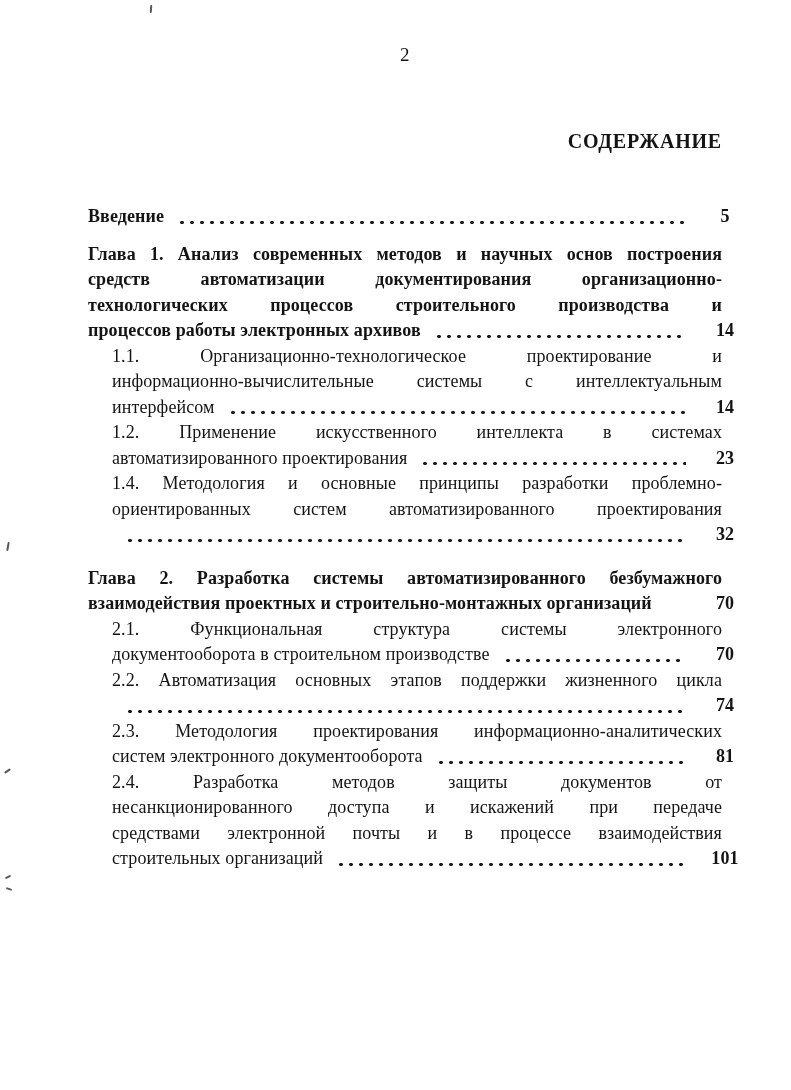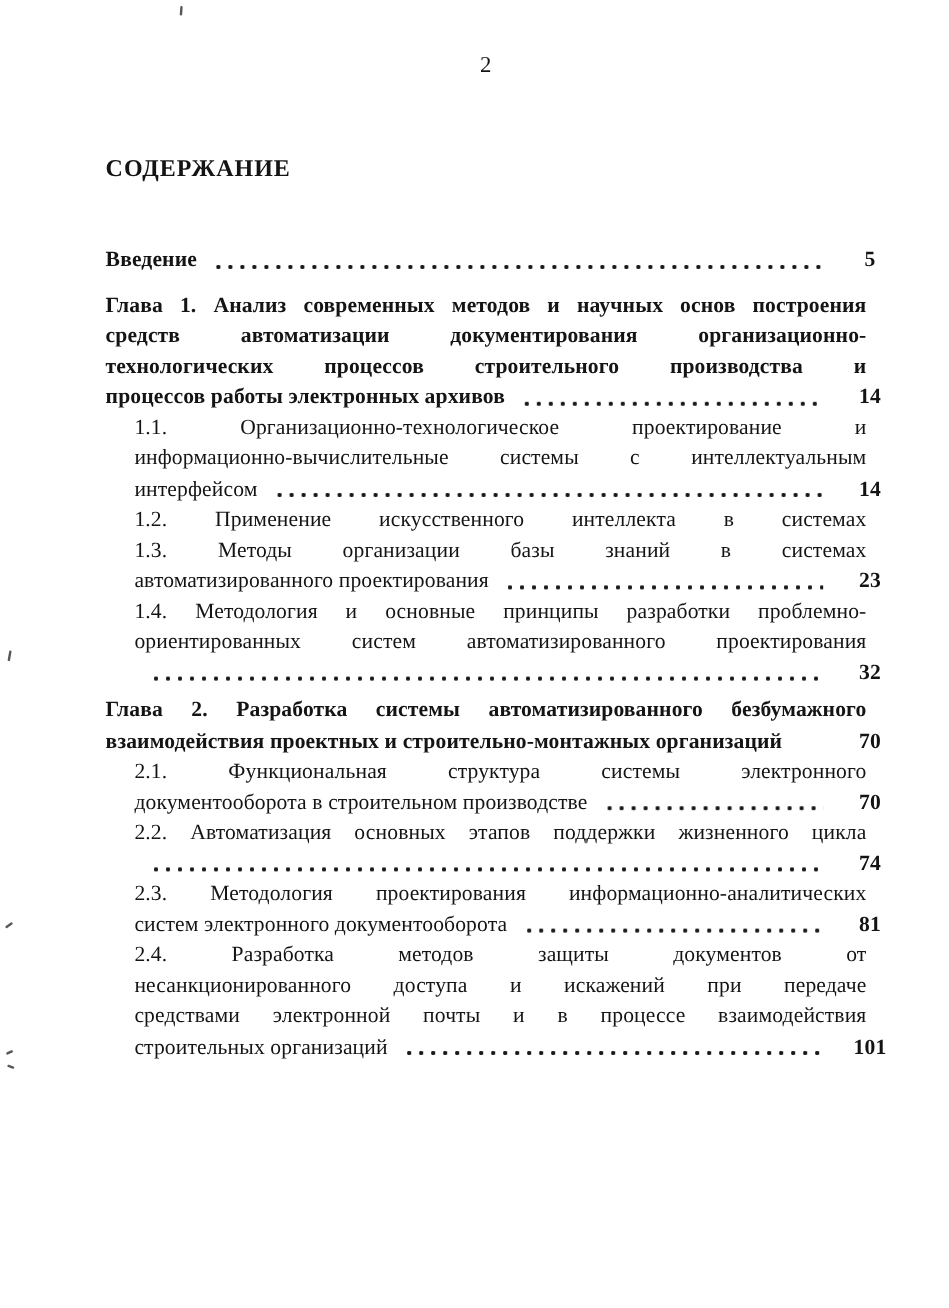--- a/index.html
+++ b/index.html
@@ -20,39 +20,39 @@
     text-align: center;
     font-size: 19px;
     letter-spacing: 0.5px;
   }
   .doc-title {
     position: absolute;
     top: 130px;
     left: 88px;
     width: 634px;
     margin: 0;
-    text-align: left;
+    text-align: right;
     font-size: 20px;
     font-weight: 700;
     letter-spacing: 0.8px;
   }
   .toc {
     position: absolute;
     top: 204px;
     left: 88px;
     width: 634px;
     font-size: 18px;
     line-height: 25.5px;
     letter-spacing: 0.1px;
   }
   .entry { margin: 0; }
   .entry.bold { font-weight: 700; }
   .entry.indent { padding-left: 24px; }
   #toc .entry:nth-child(2) { margin-top: 12px; }  
-  #toc .entry:nth-child(7) { margin-top: 6px; font-family: Liberation Serif, serif; }  
+  #toc .entry:nth-child(7) { margin-top: 18px; font-family: Liberation Serif, serif; }  
   .line.just {
     text-align: justify;
     text-align-last: justify;
     -moz-text-align-last: justify;
   }
   .line.last { display: flex; align-items: baseline; }
   .line.last .txt { white-space: nowrap; }
   .dots {
     flex: 1 1 0;
     min-width: 0;
@@ -110,21 +110,20 @@
         <div class="line last">
           <span class="txt">интерфейсом</span>
           <span class="dots"></span>
           <span class="pg">14</span>
         </div>
       </div>
       <div class="entry indent">
         <div class="line just">1.2. Применение искусственного интеллекта в системах</div>
       </div>
       <div class="entry indent">
-        <div class="line just">1.3. Методы организации базы знаний в системах</div>
         <div class="line last">
           <span class="txt">автоматизированного проектирования</span>
           <span class="dots"></span>
           <span class="pg">23</span>
         </div>
       </div>
       <div class="entry indent">
         <div class="line just">1.4. Методология и основные принципы разработки проблемно-</div>
         <div class="line just">ориентированных систем автоматизированного проектирования</div>
         <div class="line last">

